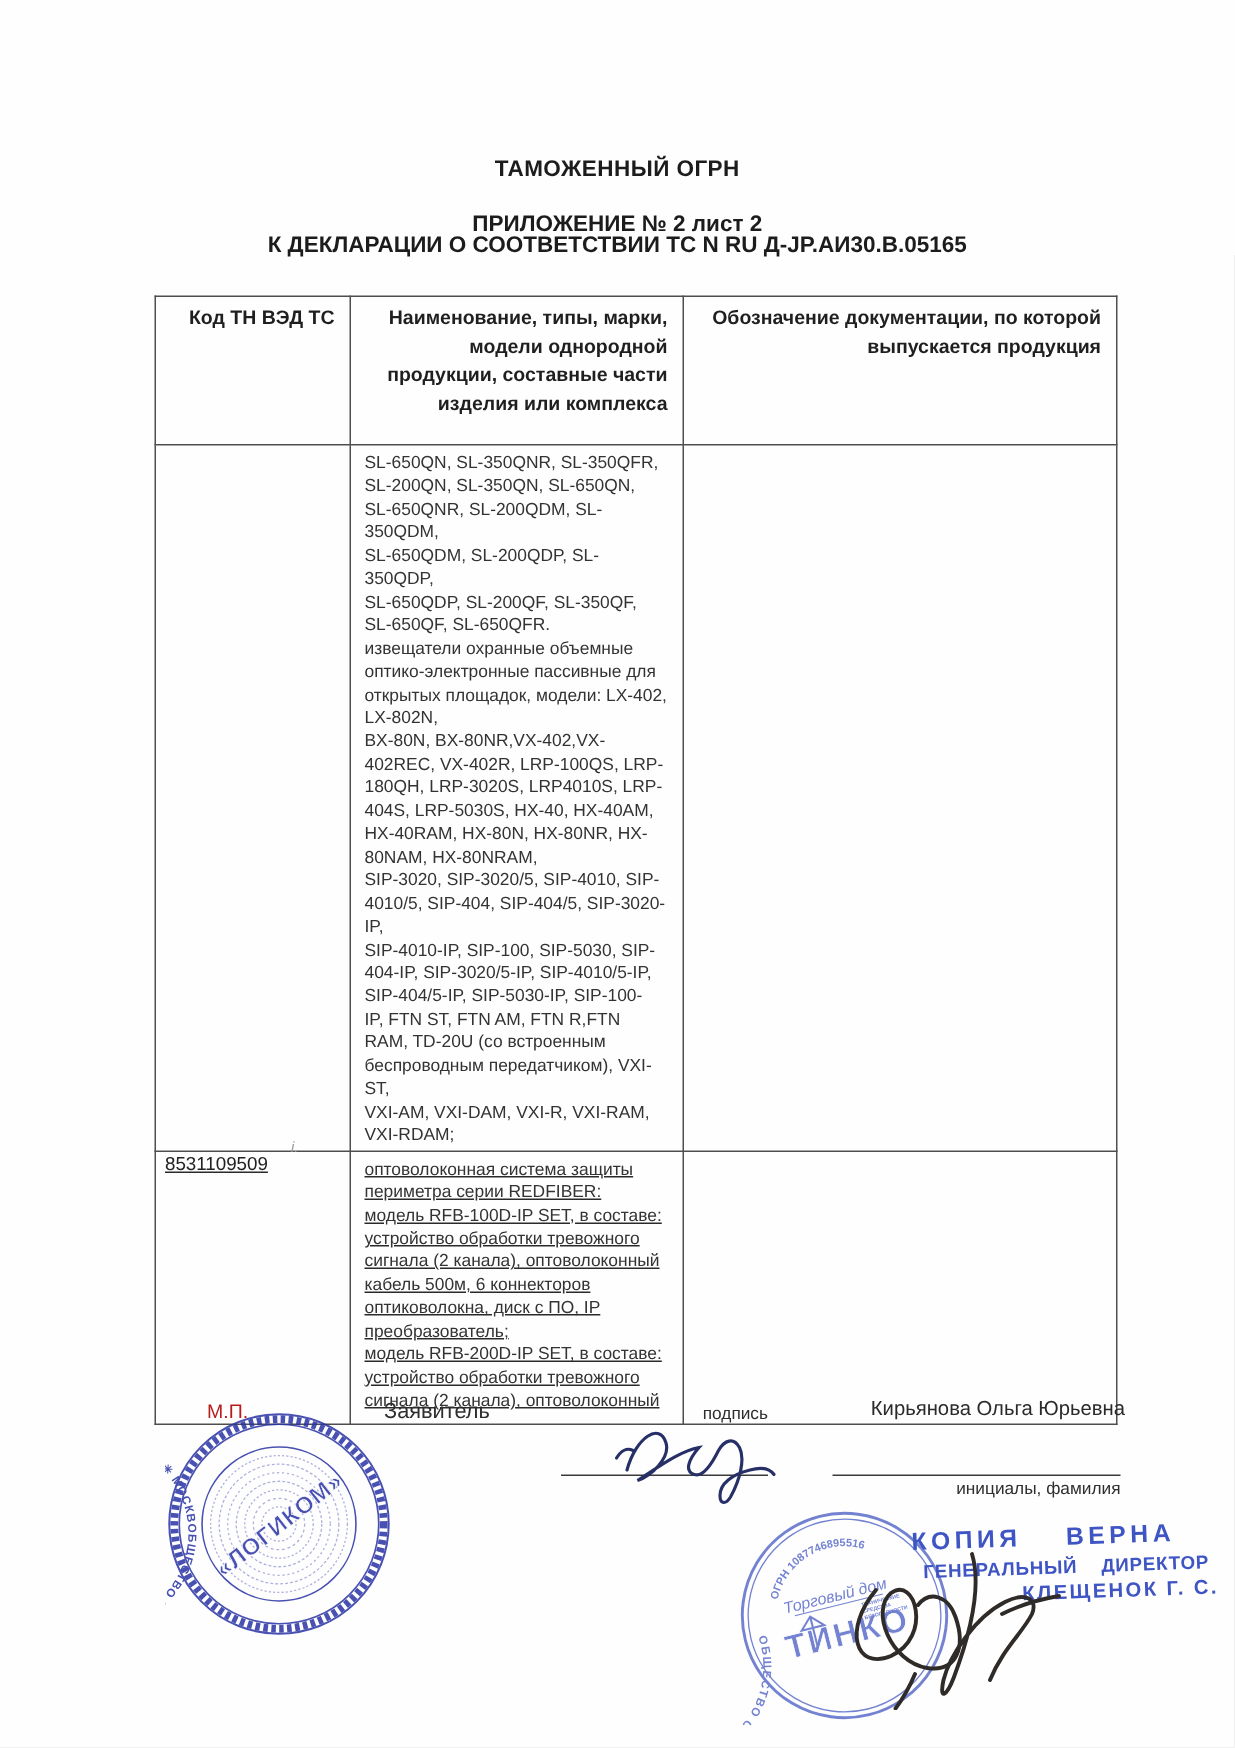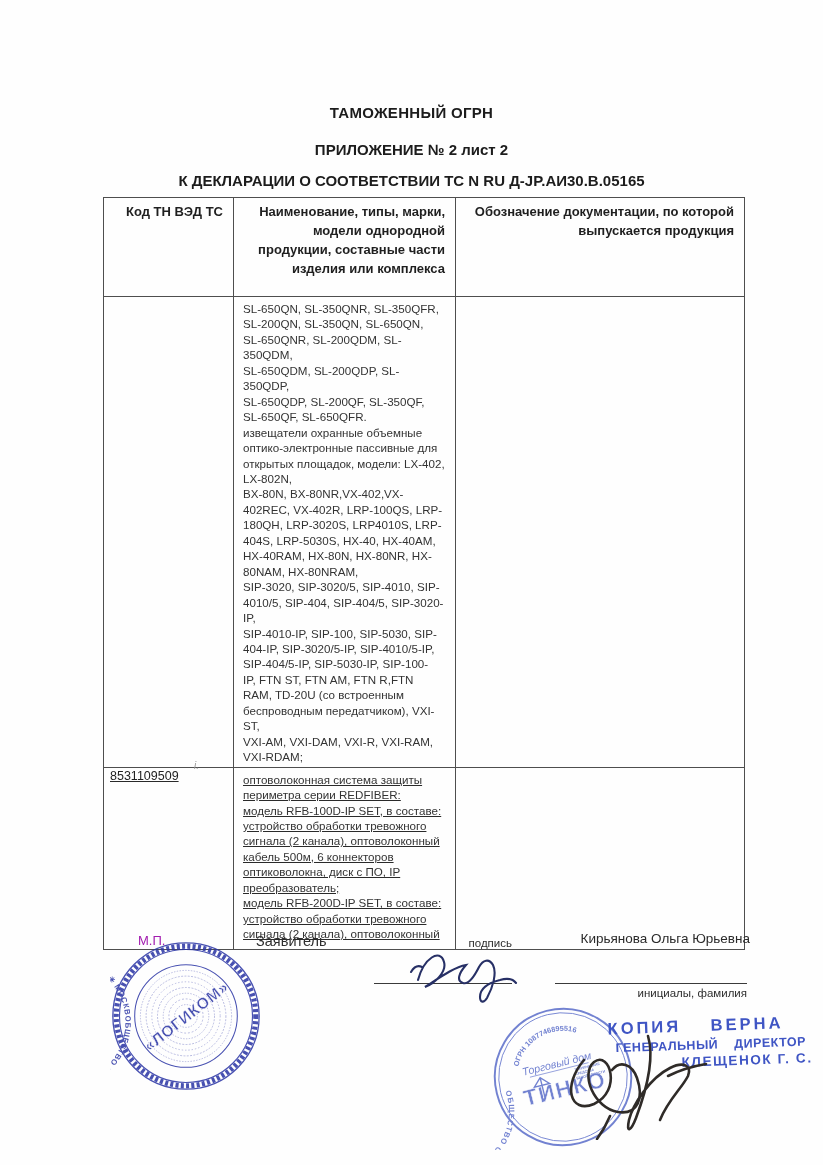--- a/index.html
+++ b/index.html
@@ -6,41 +6,41 @@
   .page{
     position:relative;width:823px;height:1165px;margin:0 auto;
     background:#fefefe;overflow:hidden;
     font-family:"Liberation Sans",sans-serif;color:#2a2a2a;
   }
   .abs{position:absolute;}
   .center{text-align:right;}
   .hdr-line{left:0;width:823px;text-align:center;font-weight:bold;color:#1c1c1c;}
   .t1{top:104px;font-size:15px;letter-spacing:.3px;}
   .t2{top:141px;font-size:15px;}
-  .t3{top:172px;font-size:15px;}
+  .t3{top:155px;font-size:15px;}
 
   table.doc{
     position:absolute;left:103px;top:197px;border-collapse:collapse;table-layout:fixed;
     width:641px;
   }
   table.doc td{
     border:1.4px solid #4e4e4e;vertical-align:top;overflow:hidden;
   }
   td.hcell{
     text-align:right;vertical-align:middle;font-weight:bold;font-size:13px;
     line-height:19px;color:#1f1f1f;padding:4px 10px;height:90px;
   }
   td.name-cell{
     font-size:11.6px;line-height:15.45px;color:#333;padding:4px 4px 2px 9px;
     white-space:pre-line;
   }
   td.code-cell{font-size:12.5px;color:#222;vertical-align:middle;padding-left:6px;}
   .pencil{color:#9a9a9a;font-size:10px;font-style:italic;}
 
-  .mp{top:933px;left:138px;font-size:13px;color:#a21caf;z-index:1;}
+  .mp{top:933px;left:138px;font-size:13px;color:#b91c1c;z-index:1;}
   .applicant{top:933px;left:256px;font-size:14.5px;color:#2e2e2e;}
   .sig-line{border-top:1.6px solid #3a3a3a;height:0;}
   .l1{left:374px;top:983px;width:138px;}
   .l2{left:555px;top:983px;width:192px;}
   .cap{font-size:11.5px;color:#2e2e2e;}
   .cap1{left:374px;top:937px;width:138px;}
   .cap2{left:555px;top:987px;width:192px;}
   .fio{left:555px;top:929px;width:195px;font-size:13.5px;line-height:20px;color:#2a2a2a;}
 
   .stamp{z-index:2;}

